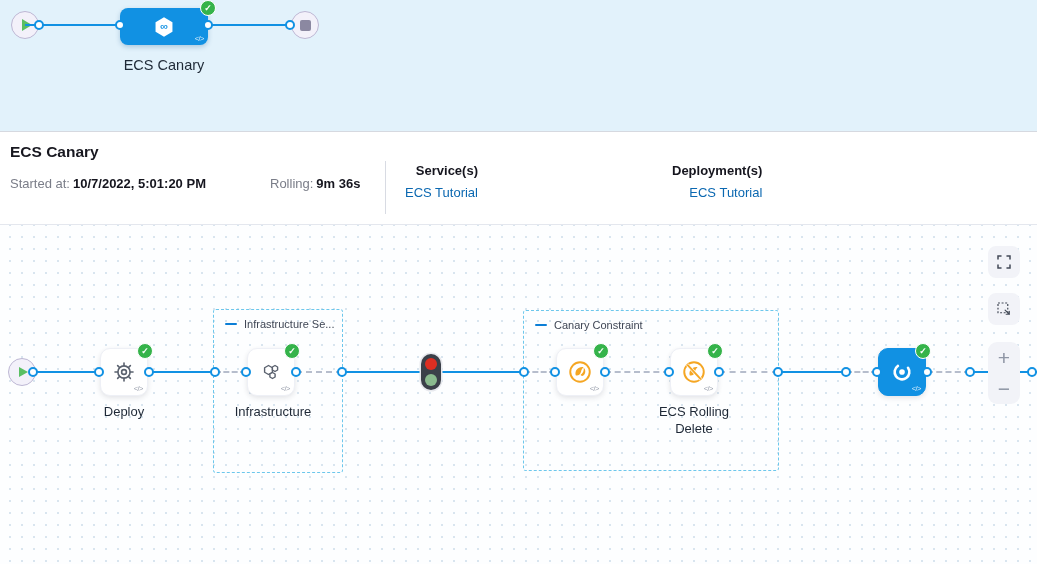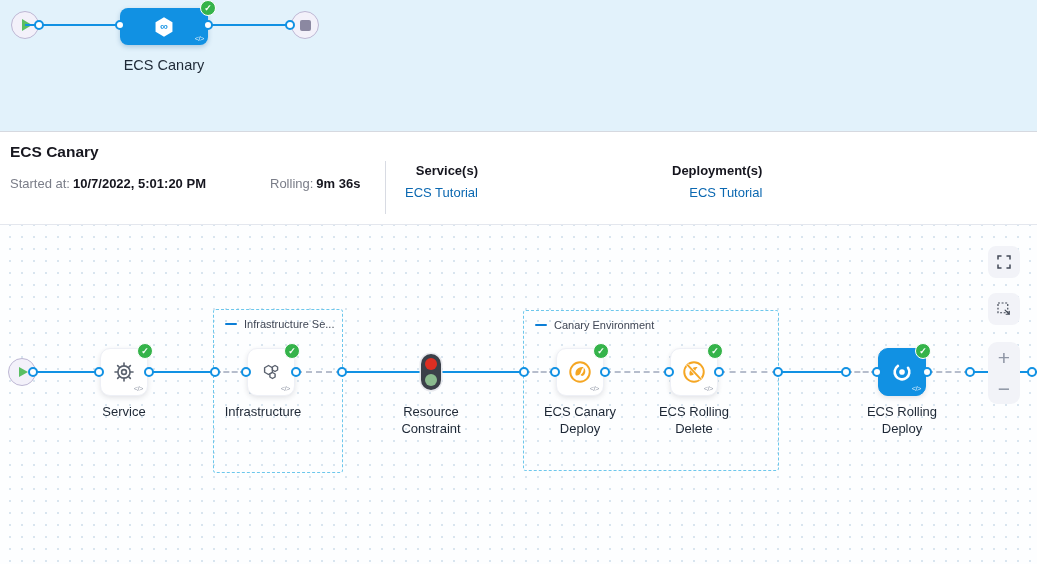--- a/index.html
+++ b/index.html
@@ -122,21 +122,21 @@
 
   <div class="group" style="left:213px;top:84px;width:130px;height:164px">
     <div class="ghead">
       <span class="gminus"></span>
       <span class="glabel">Infrastructure Se...</span>
     </div>
   </div>
   <div class="group" style="left:523px;top:85px;width:256px;height:161px">
     <div class="ghead">
       <span class="gminus"></span>
-      <span class="glabel">Canary Environment</span>
+      <span class="glabel">Canary Constraint</span>
     </div>
   </div>
 
   <div class="hline" style="left:20px;top:145.75px;width:80px"></div>
   <div class="hline" style="left:149px;top:145.75px;width:66px"></div>
   <div class="hline" style="left:342px;top:145.75px;width:82px"></div>
   <div class="hline" style="left:439px;top:145.75px;width:85px"></div>
   <div class="hline" style="left:778px;top:145.75px;width:68px"></div>
   <div class="hline" style="left:970px;top:145.75px;width:67px"></div>
 
@@ -182,51 +182,49 @@
           <line x1="7.55" y1="16.45" x2="5.64" y2="18.36"></line>
         <line x1="5.7" y1="12" x2="3" y2="12"></line>
           <line x1="7.55" y1="7.55" x2="5.64" y2="5.64"></line>
         <line x1="12" y1="5.7" x2="12" y2="3"></line>
           <line x1="16.45" y1="7.55" x2="18.36" y2="5.64"></line>
       </g>
     </svg>
     <span class="badge">✓</span>
     <span class="code">&lt;/&gt;</span>
   </div>
-  <div class="nlabel" style="left:74px">Service</div>
+  <div class="nlabel" style="left:74px">Deploy</div>
 
   <div class="ncard" style="left:247px">
     <svg width="24" height="24" viewBox="0 0 24 24">
       <g fill="#ffffff" stroke="#5a616e" stroke-width="1.4" stroke-linejoin="round">
         <polygon points="9.5,14.5 5.6,12.25 5.6,7.75 9.5,5.5 13.4,7.75 13.4,12.25"></polygon>
         <polygon points="16,11.5 13.4,10 13.4,7 16,5.5 18.6,7 18.6,10"></polygon>
         <polygon points="13.5,18.5 10.9,17 10.9,14 13.5,12.5 16.1,14 16.1,17"></polygon>
       </g>
     </svg>
     <span class="badge">✓</span>
     <span class="code">&lt;/&gt;</span>
   </div>
-  <div class="nlabel" style="left:213px">Infrastructure</div>
+  <div class="nlabel" style="left:223px">Infrastructure</div>
 
   <div class="tlight">
     <span class="tl-red"></span>
     <span class="tl-green"></span>
   </div>
-  <div class="nlabel" style="left:381px">Resource Constraint</div>
 
   <div class="ncard" style="left:556px">
     <svg width="26" height="26" viewBox="0 0 24 24">
       <circle cx="12" cy="12" r="9" fill="none" stroke="#f5a623" stroke-width="1.8"></circle>
       <path d="M8 15 C7 10.5, 10.5 6.8, 15.3 7.6 C13 9.2, 13.4 11.2, 12.4 13.2 C11.4 15.2, 9.5 15.6, 8 15 Z" fill="#f5a623"></path>
       <path d="M12.6 14.6 C14.6 13.2, 15.9 10.8, 15.4 8 C17.4 9.6, 17.4 13, 15.4 15 C14.2 16.1, 13 15.7, 12.6 14.6 Z" fill="#f5a623"></path>
     </svg>
     <span class="badge">✓</span>
     <span class="code">&lt;/&gt;</span>
   </div>
-  <div class="nlabel" style="left:530px">ECS Canary Deploy</div>
 
   <div class="ncard" style="left:670px">
     <svg width="26" height="26" viewBox="0 0 24 24">
       <circle cx="12" cy="12" r="9" fill="none" stroke="#f5a623" stroke-width="1.8"></circle>
       <path d="M8 15 C7 10.5, 10.5 6.8, 15.3 7.6 C13 9.2, 13.4 11.2, 12.4 13.2 C11.4 15.2, 9.5 15.6, 8 15 Z" fill="#f5a623"></path>
       <line x1="5.8" y1="5.2" x2="18.4" y2="18.8" stroke="#ffffff" stroke-width="3"></line>
       <line x1="5.8" y1="5.2" x2="18.4" y2="18.8" stroke="#f5a623" stroke-width="1.8"></line>
     </svg>
     <span class="badge">✓</span>
     <span class="code">&lt;/&gt;</span>
@@ -234,21 +232,20 @@
   <div class="nlabel" style="left:644px">ECS Rolling Delete</div>
 
   <div class="ncard blue" style="left:878px">
     <svg width="26" height="26" viewBox="0 0 24 24">
       <circle cx="12" cy="12" r="6.8" fill="none" stroke="#ffffff" stroke-width="2.4" stroke-dasharray="32 11" stroke-linecap="round" transform="rotate(-35 12 12)"></circle>
       <circle cx="12" cy="12" r="2.6" fill="#ffffff"></circle>
     </svg>
     <span class="badge">✓</span>
     <span class="code on-blue">&lt;/&gt;</span>
   </div>
-  <div class="nlabel" style="left:852px">ECS Rolling Deploy</div>
 
   <div class="ctrl" style="top:21px">
     <svg width="18" height="18" viewBox="0 0 24 24">
       <path d="M4 8 V4 H8 M16 4 H20 V8 M20 16 V20 H16 M8 20 H4 V16" fill="none" stroke="#434a57" stroke-width="2" stroke-linecap="round"></path>
     </svg>
   </div>
   <div class="ctrl" style="top:68px">
     <svg width="18" height="18" viewBox="0 0 24 24">
       <rect x="4" y="4" width="13" height="13" fill="none" stroke="#434a57" stroke-width="1.6" stroke-dasharray="2.6 2.2"></rect>
       <path d="M13.5 13.5 L19 19 M19 19 v-4 M19 19 h-4" fill="none" stroke="#434a57" stroke-width="1.6" stroke-linecap="round"></path>

